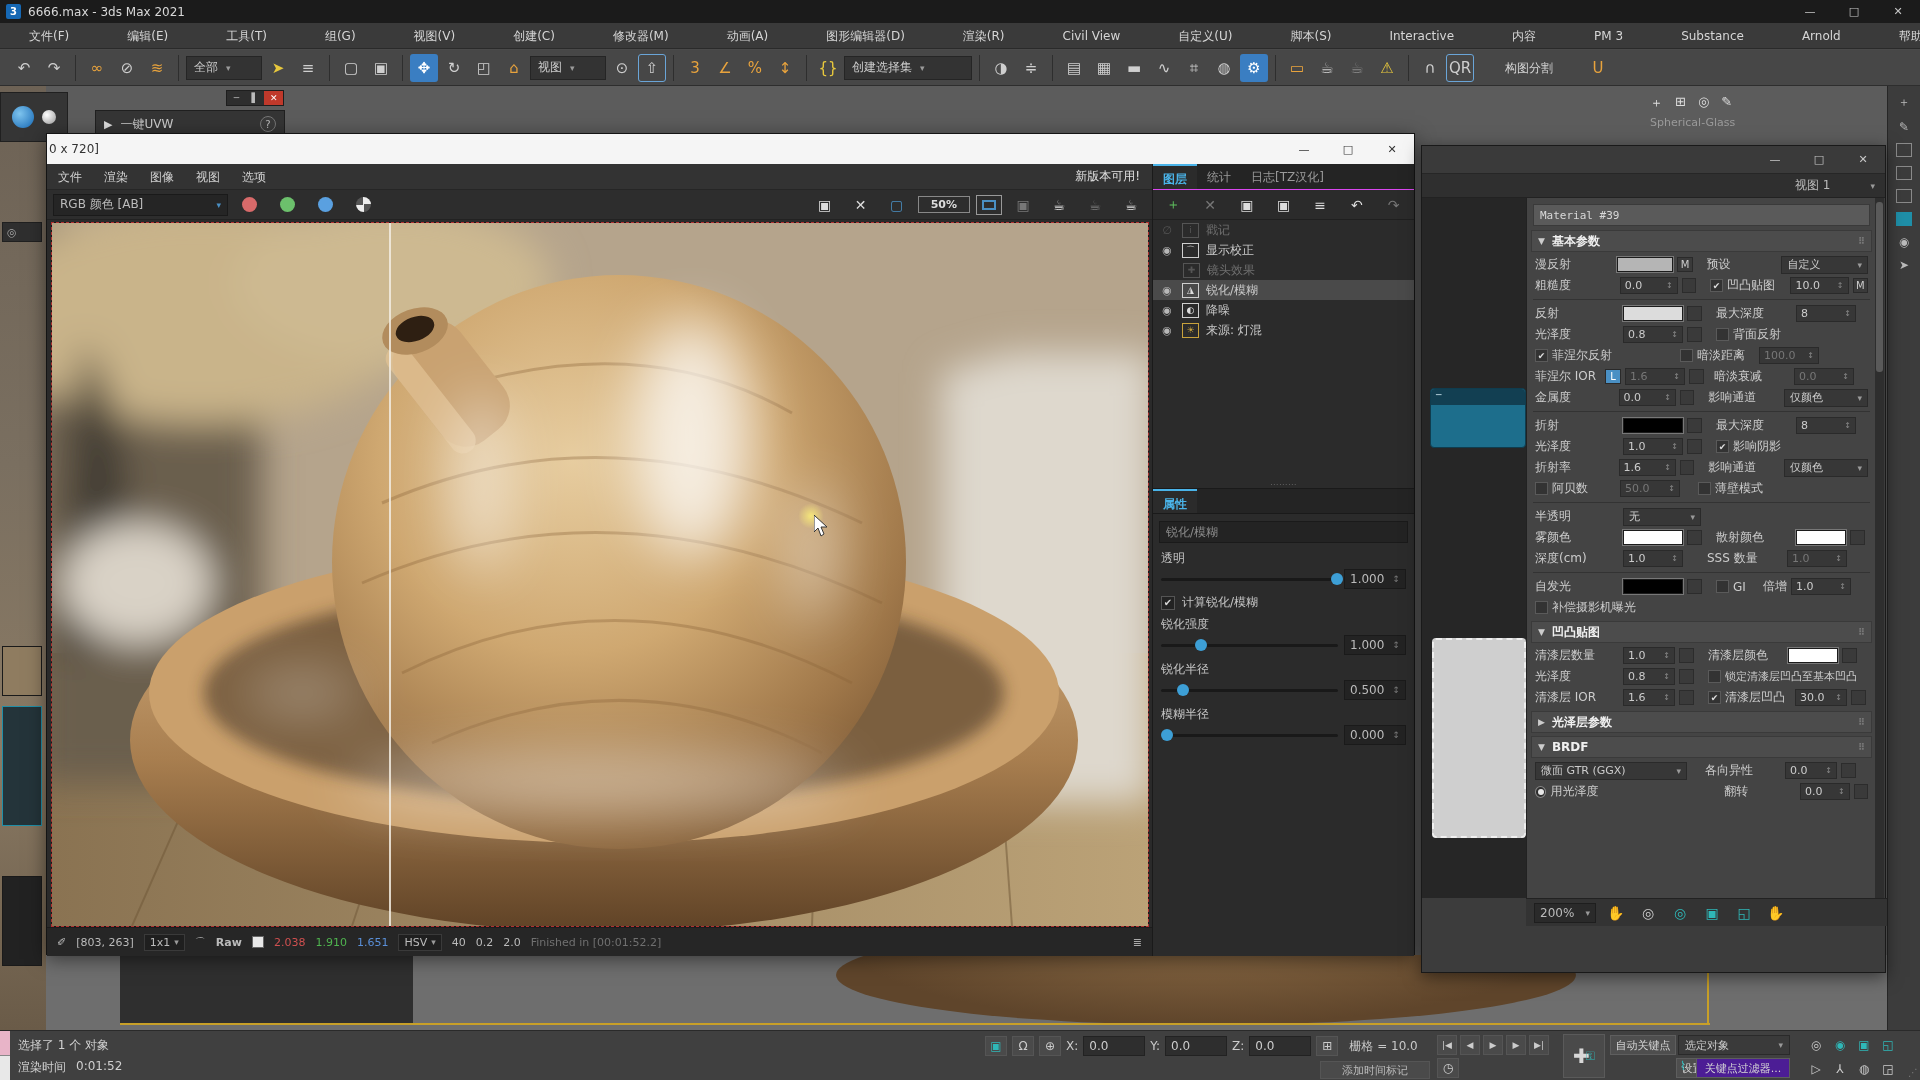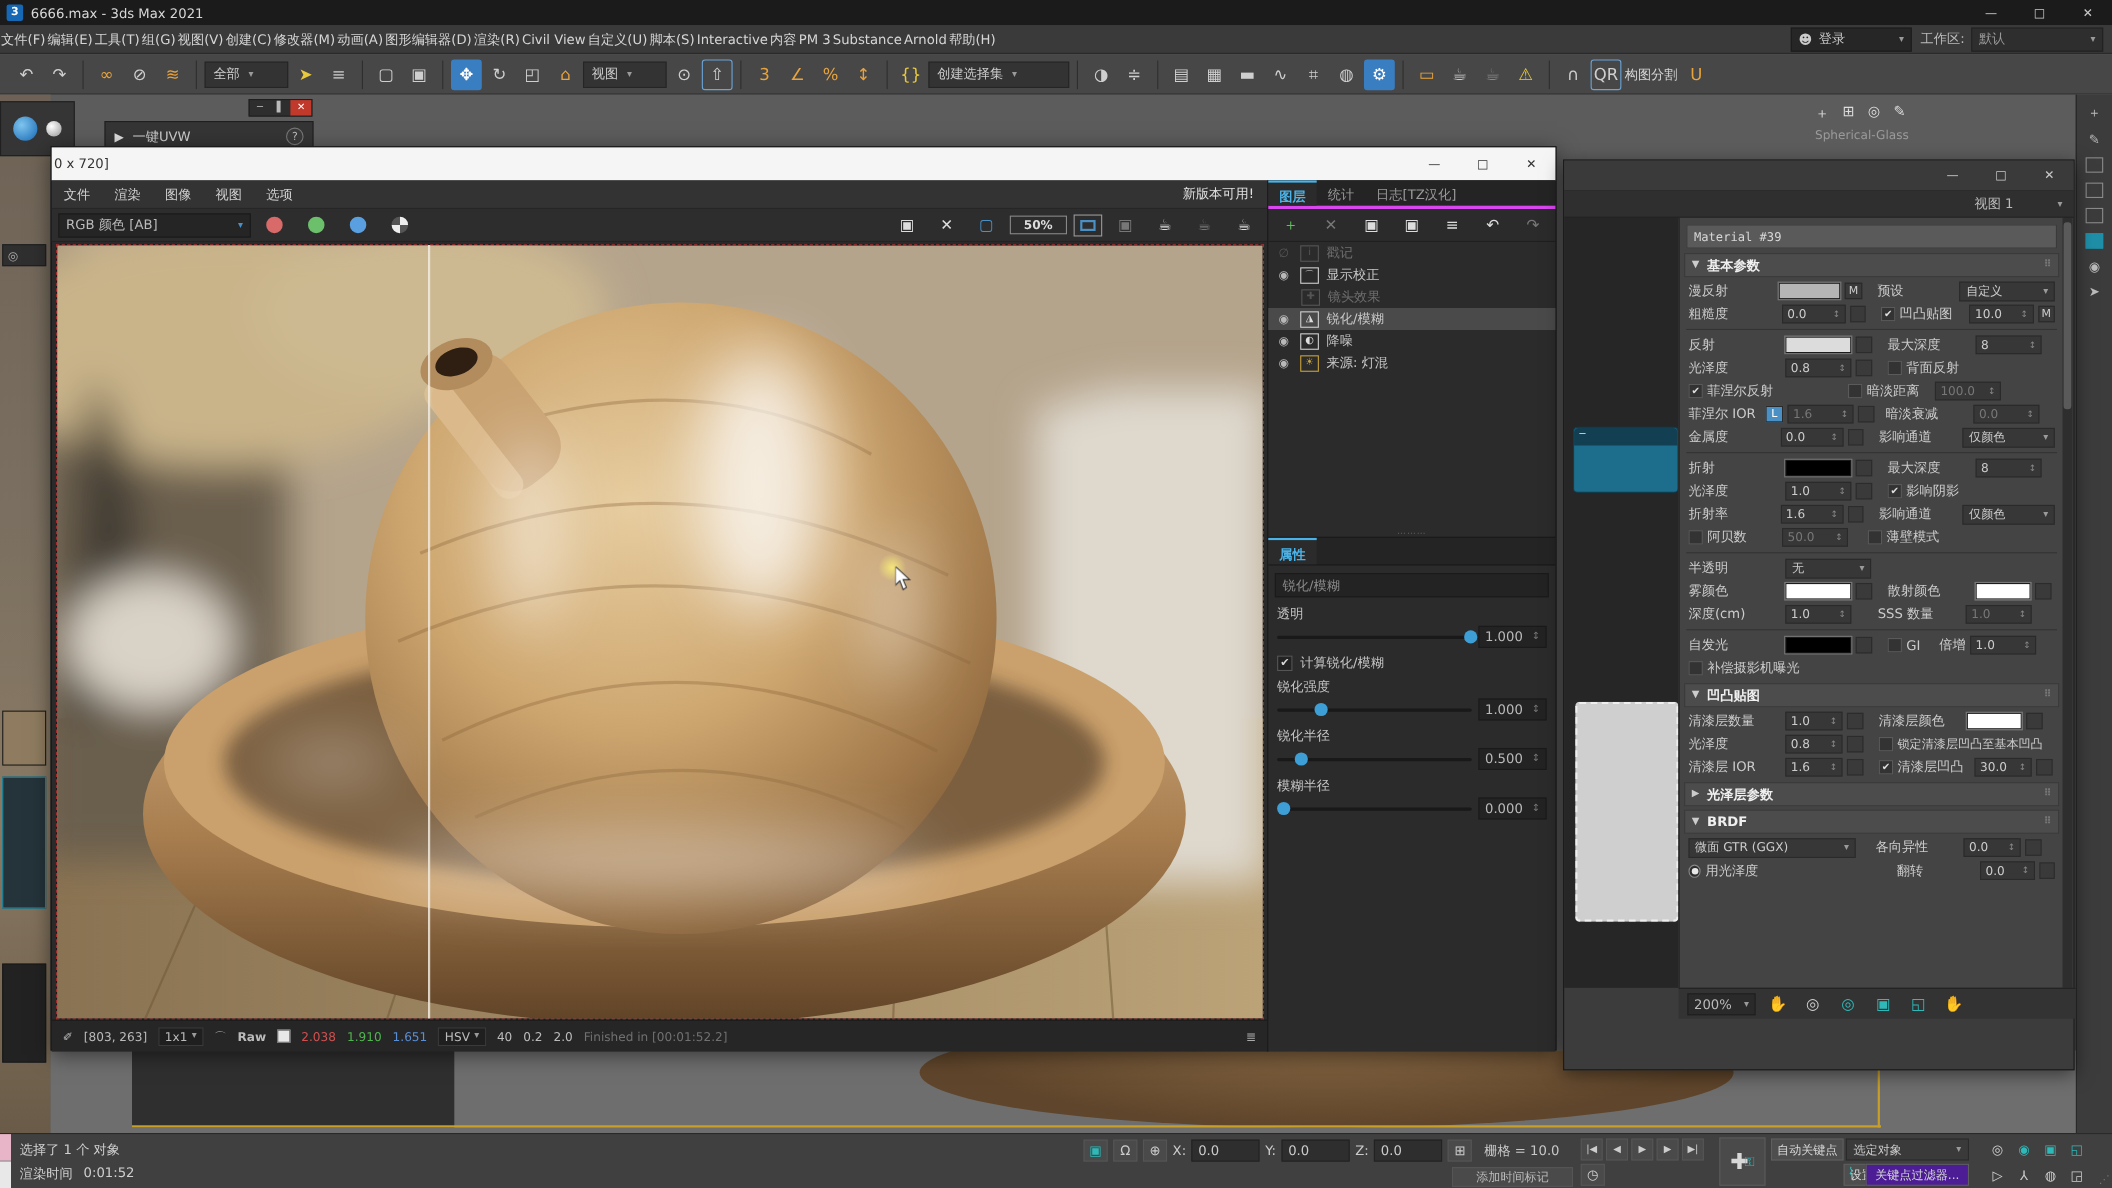--- a/index.html
+++ b/index.html
@@ -9,21 +9,21 @@
   #screen { position:relative; width:1920px; height:1080px; background:#4a4a4a; }
 
   
   #titlebar { left:0; top:0; width:1920px; height:23px; background:#1b1b1b; display:flex; align-items:center; }
   #appicon { width:15px; height:15px; margin:0 7px 0 6px; background:#1668b4; color:#fff; font-size:10px; font-weight:bold;
     display:flex; align-items:center; justify-content:center; border-radius:2px; }
   #titletext { color:#d8d8d8; font-size:12px; }
   .winbtns { margin-left:auto; display:flex; }
   .winbtn { width:44px; height:23px; display:flex; align-items:center; justify-content:center; color:#c8c8c8; font-size:11px; }
   #menubar { left:0; top:23px; width:1920px; height:26px; background:#3a3a3a; border-bottom:1px solid #2a2a2a; display:flex; align-items:center; }
-  .menuitem { padding:0 1px; color:#d6d6d6; font-size:12px; line-height:26px; white-space:nowrap; }
+  .menuitem { padding:0 29px; color:#d6d6d6; font-size:12px; line-height:26px; white-space:nowrap; }
   #loginbox { margin-left:auto; width:110px; height:22px; background:#262626; border:1px solid #1c1c1c; display:flex; align-items:center; padding:0 6px; gap:6px; }
   #loginbox .caret { margin-left:auto; }
   #wsbox { display:flex; align-items:center; margin:0 8px; gap:6px; color:#bbb; }
   #wsdd { width:120px; height:22px; background:#2e2e2e; border:1px solid #222; display:flex; align-items:center; padding:0 6px; color:#999; }
   #wsdd .caret { margin-left:auto; }
   .caret { font-size:9px; color:#9a9a9a; }
 
   #maintoolbar { left:0; top:50px; width:1920px; height:36px; background:#474747; border-bottom:1px solid #2e2e2e; display:flex; align-items:center; padding-left:10px; gap:2px; }
   .ticon { min-width:28px; height:28px; display:flex; align-items:center; justify-content:center; color:#cfcfcf; font-size:15px; border-radius:3px; }
   .ticon.active { background:#3a7ec2; color:#fff; }
@@ -77,21 +77,21 @@
   #framebtn i { display:block; width:14px; height:10px; border:2px solid #4a90c4; }
   #vfbcanvas { left:4px; top:88px; width:1098px; height:705px; background:#1a1a1a; border:1px dashed #b03030; overflow:hidden; }
   #vfbstatus { left:0; top:793px; width:1105px; height:29px; background:#262626; display:flex; align-items:center; gap:10px; padding:0 10px; font-size:11px; color:#bbb; border-top:1px solid #1c1c1c; }
   #vfbstatus .box { background:#1f1f1f; border:1px solid #3a3a3a; padding:1px 5px; display:flex; align-items:center; gap:4px; }
   #vfbstatus .sw { width:12px; height:12px; background:#e8e8e8; border:1px solid #666; }
   .vr { color:#d05050; } .vg { color:#4fb44f; } .vb { color:#5a8fd8; } .dimtext { color:#707070; }
   #vfbstatus .endicon { margin-left:auto; color:#aaa; }
 
   
   #vfbpanel { left:1105px; top:30px; width:262px; height:792px; background:#2b2b2b; border-left:1px solid #1a1a1a; }
-  #vfbtabs { display:flex; height:26px; background:#242424; border-bottom:3px solid #d946ef; }
+  #vfbtabs { display:flex; height:26px; background:#242424; border-bottom:1px solid #d946ef; }
   .vfbtab { padding:0 10px; line-height:26px; color:#9a9a9a; font-size:12px; }
   .vfbtab.active { color:#4ab3e8; background:#2b2b2b; border-top:2px solid #4ab3e8; font-weight:bold; }
   #layertools { display:flex; align-items:center; height:30px; gap:4px; padding:0 4px; border-bottom:1px solid #1f1f1f; }
   #layertools .vfbicon { width:34px; }
   #layertools .green { color:#5fc05f; }
   .lrow { display:flex; align-items:center; height:20px; gap:7px; padding:0 6px; color:#c8c8c8; font-size:12px; }
   .lrow.sel { background:#4a4a4a; }
   .lrow.off { color:#6e6e6e; }
   .leye { width:16px; text-align:center; color:#b8b8b8; font-size:11px; }
   .lrow.off .leye { color:#555; }

